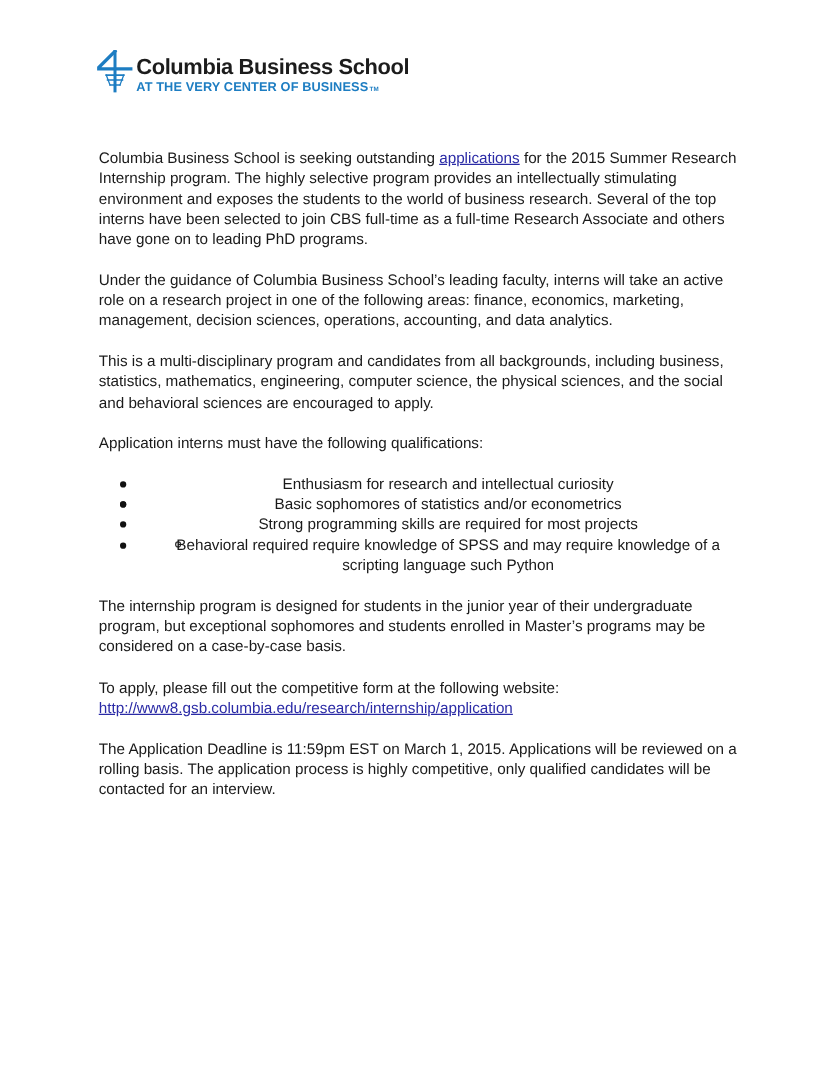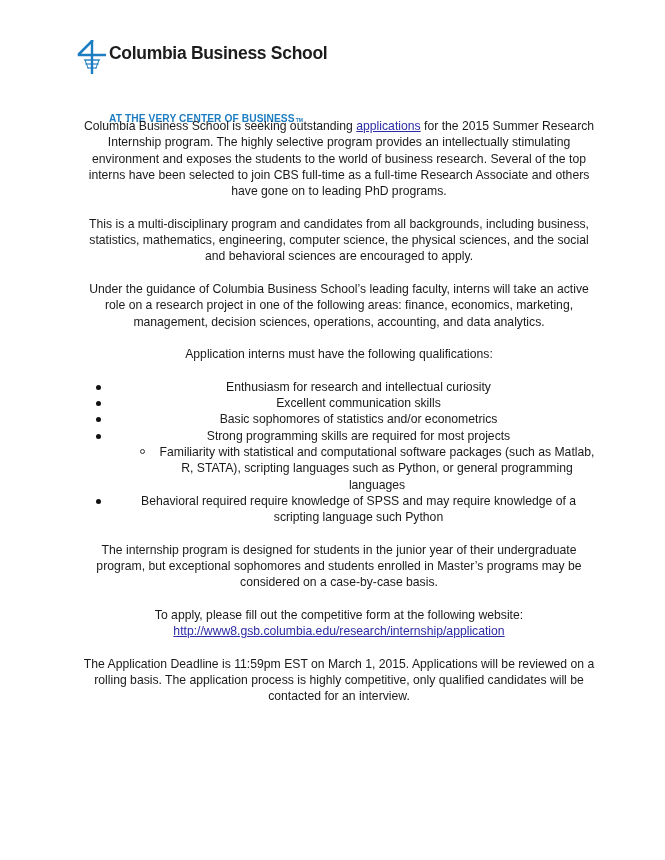--- a/index.html
+++ b/index.html
@@ -24,21 +24,20 @@
     }
     .logo-icon {
       width: 30px;
       height: 34px;
       margin-right: 3px;
       margin-top: 0px;
     }
     .logo-text {
       display: flex;
       flex-direction: column;
-      gap: 48px;
     }
     .logo-name {
       font-family: "Liberation Sans", sans-serif;
       font-weight: bold;
       font-size: 17.5px;
       letter-spacing: -0.3px;
       color: #1c1c1c;
       line-height: 20px;
       margin-top: 3px;
       white-space: nowrap;
@@ -64,21 +63,20 @@
       position: absolute;
       left: 79px;
       top: 118px;
       width: 520px;
       font-size: 12.2px;
       line-height: 16.3px;
       color: #1a1a1a;
     }
     .content p {
       margin: 0 0 16.3px 0;
-      text-align: center;
     }
     a.link {
       color: #2b2ba6;
       text-decoration: underline;
     }
     ul.quals {
       list-style: none;
       margin: 0 0 16.3px 0;
       padding: 0;
       text-align: center;
@@ -134,46 +132,44 @@
   </svg>
   <div class="logo-text">
     <div class="logo-name">Columbia Business School</div>
     <div class="logo-tagline"><span>AT THE VERY CENTER OF BUSINESS</span><sup>TM</sup></div>
   </div>
 </div>
 
 <div class="content">
   <p><span>Columbia Business School is seeking outstanding </span><a class="link" href="#">applications</a><span> for the 2015 Summer Research Internship program.  The highly selective program provides an intellectually stimulating environment and exposes the students to the world of business research.  Several of the top interns have been selected to join CBS full-time as a full-time Research Associate and others have gone on to leading PhD programs.</span></p>
 
+  <p>Under the guidance of Columbia Business School’s leading faculty, interns will take an active role on a research project in one of the following areas:  finance, economics, marketing, management, decision sciences, operations, accounting, and data analytics.</p>
+
   <p>This is a multi-disciplinary program and candidates from all backgrounds, including business, statistics, mathematics, engineering, computer science, the physical sciences, and the social and behavioral sciences are encouraged to apply.</p>
-
-  <p>Under the guidance of Columbia Business School’s leading faculty, interns will take an active role on a research project in one of the following areas:  finance, economics, marketing, management, decision sciences, operations, accounting, and data analytics.</p>
 
   <p>Application interns must have the following qualifications:</p>
 
   <ul class="quals">
     <li>
       <span class="bullet"></span>
       <span>Enthusiasm for research and intellectual curiosity</span>
     </li>
     <li>
       <span class="bullet"></span>
-      <span>Excellent communication skills</span>
     </li>
     <li>
       <span class="bullet"></span>
       <span>Basic sophomores of statistics and/or econometrics</span>
     </li>
     <li>
       <span class="bullet"></span>
       <span>Strong programming skills are required for most projects</span>
       <ul class="sub">
         <li>
           <span class="sub-bullet"></span>
-          <span>Familiarity with statistical and computational software packages (such as Matlab, R, STATA), scripting languages such as Python, or general programming languages</span>
         </li>
       </ul>
     </li>
     <li>
       <span class="bullet"></span>
       <span>Behavioral required require knowledge of SPSS and may require knowledge of a scripting language such Python</span>
     </li>
   </ul>
 
   <p>The internship program is designed for students in the junior year of their undergraduate program, but exceptional sophomores and students enrolled in Master’s programs may be considered on a case-by-case basis.</p>

